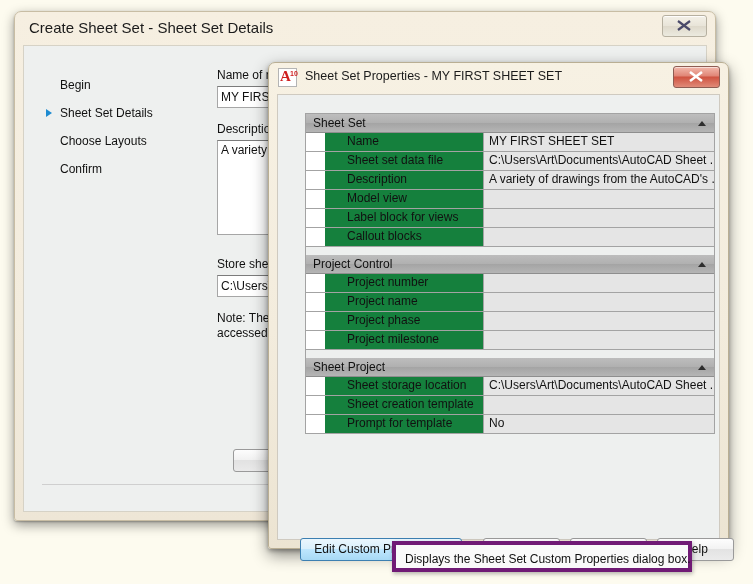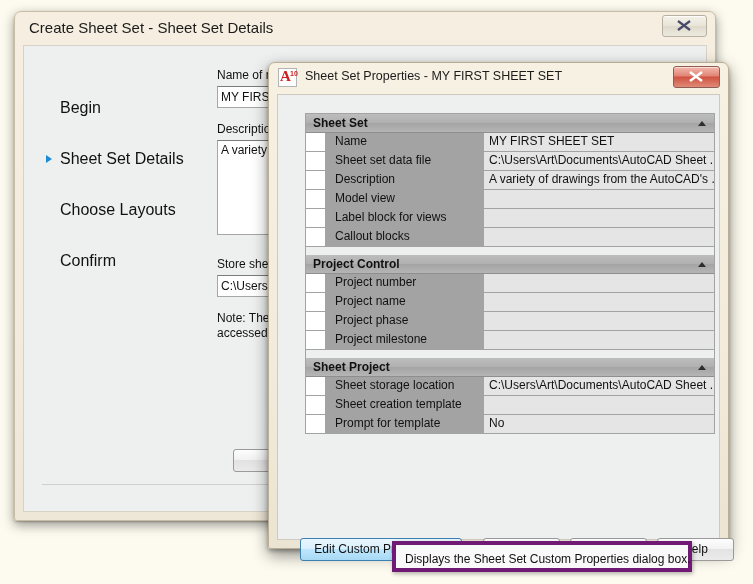--- a/index.html
+++ b/index.html
@@ -77,24 +77,23 @@
     background: #cfcfcf;
   }
 
   
   .steps { position: absolute; left: 22px; top: 25px; width: 150px; }
   .step {
     position: relative;
     height: 28px;
     line-height: 28px;
     padding-left: 14px;
-    font-size: 16px;
-    color: #111;
-    white-space: nowrap;
-    margin-top: 23px;
+    font-size: 12px;
+    color: #111;
+    white-space: nowrap;
   }
   .step.active { font-weight: normal; }
   .step .arrow {
     position: absolute;
     left: 0; top: 10px;
     width: 0; height: 0;
     border-left: 6px solid #1d8bd1;
     border-top: 4.5px solid transparent;
     border-bottom: 4.5px solid transparent;
   }
@@ -211,21 +210,21 @@
     border-bottom: none;
     box-sizing: border-box;
     background: #fff;
   }
   .sec-header {
     position: relative;
     height: 19px;
     line-height: 19px;
     background: linear-gradient(to bottom, #bdbdbd 0%, #b0b0b0 50%, #a4a4a4 51%, #b5b5b5 100%);
     border-bottom: 1px solid #8e8e8e;
-    font-weight: bold;
+    font-weight: normal;
     font-size: 12px;
     color: #111;
     padding-left: 7px;
     box-sizing: border-box;
     white-space: nowrap;
   }
   .sec-header .collapse {
     position: absolute;
     right: 8px;
     top: 7px;
@@ -237,27 +236,27 @@
   .prop-row {
     display: flex;
     height: 19px;
     border-bottom: 1px solid #a3a3a3;
     box-sizing: border-box;
     background: #fff;
   }
   .prop-name {
     width: 178px;
     min-width: 178px;
-    background: #a3a3a3;
+    background: #15803d;
     border-right: 1px solid #a3a3a3;
     border-left: 19px solid #fff;
     box-sizing: border-box;
     font-size: 12px;
     line-height: 17px;
-    padding-left: 10px;
+    padding-left: 22px;
     color: #111;
     white-space: nowrap;
     overflow: hidden;
   }
   .prop-value {
     flex: 1;
     background: #e5e5e5;
     font-size: 12px;
     line-height: 17px;
     padding-left: 5px;

